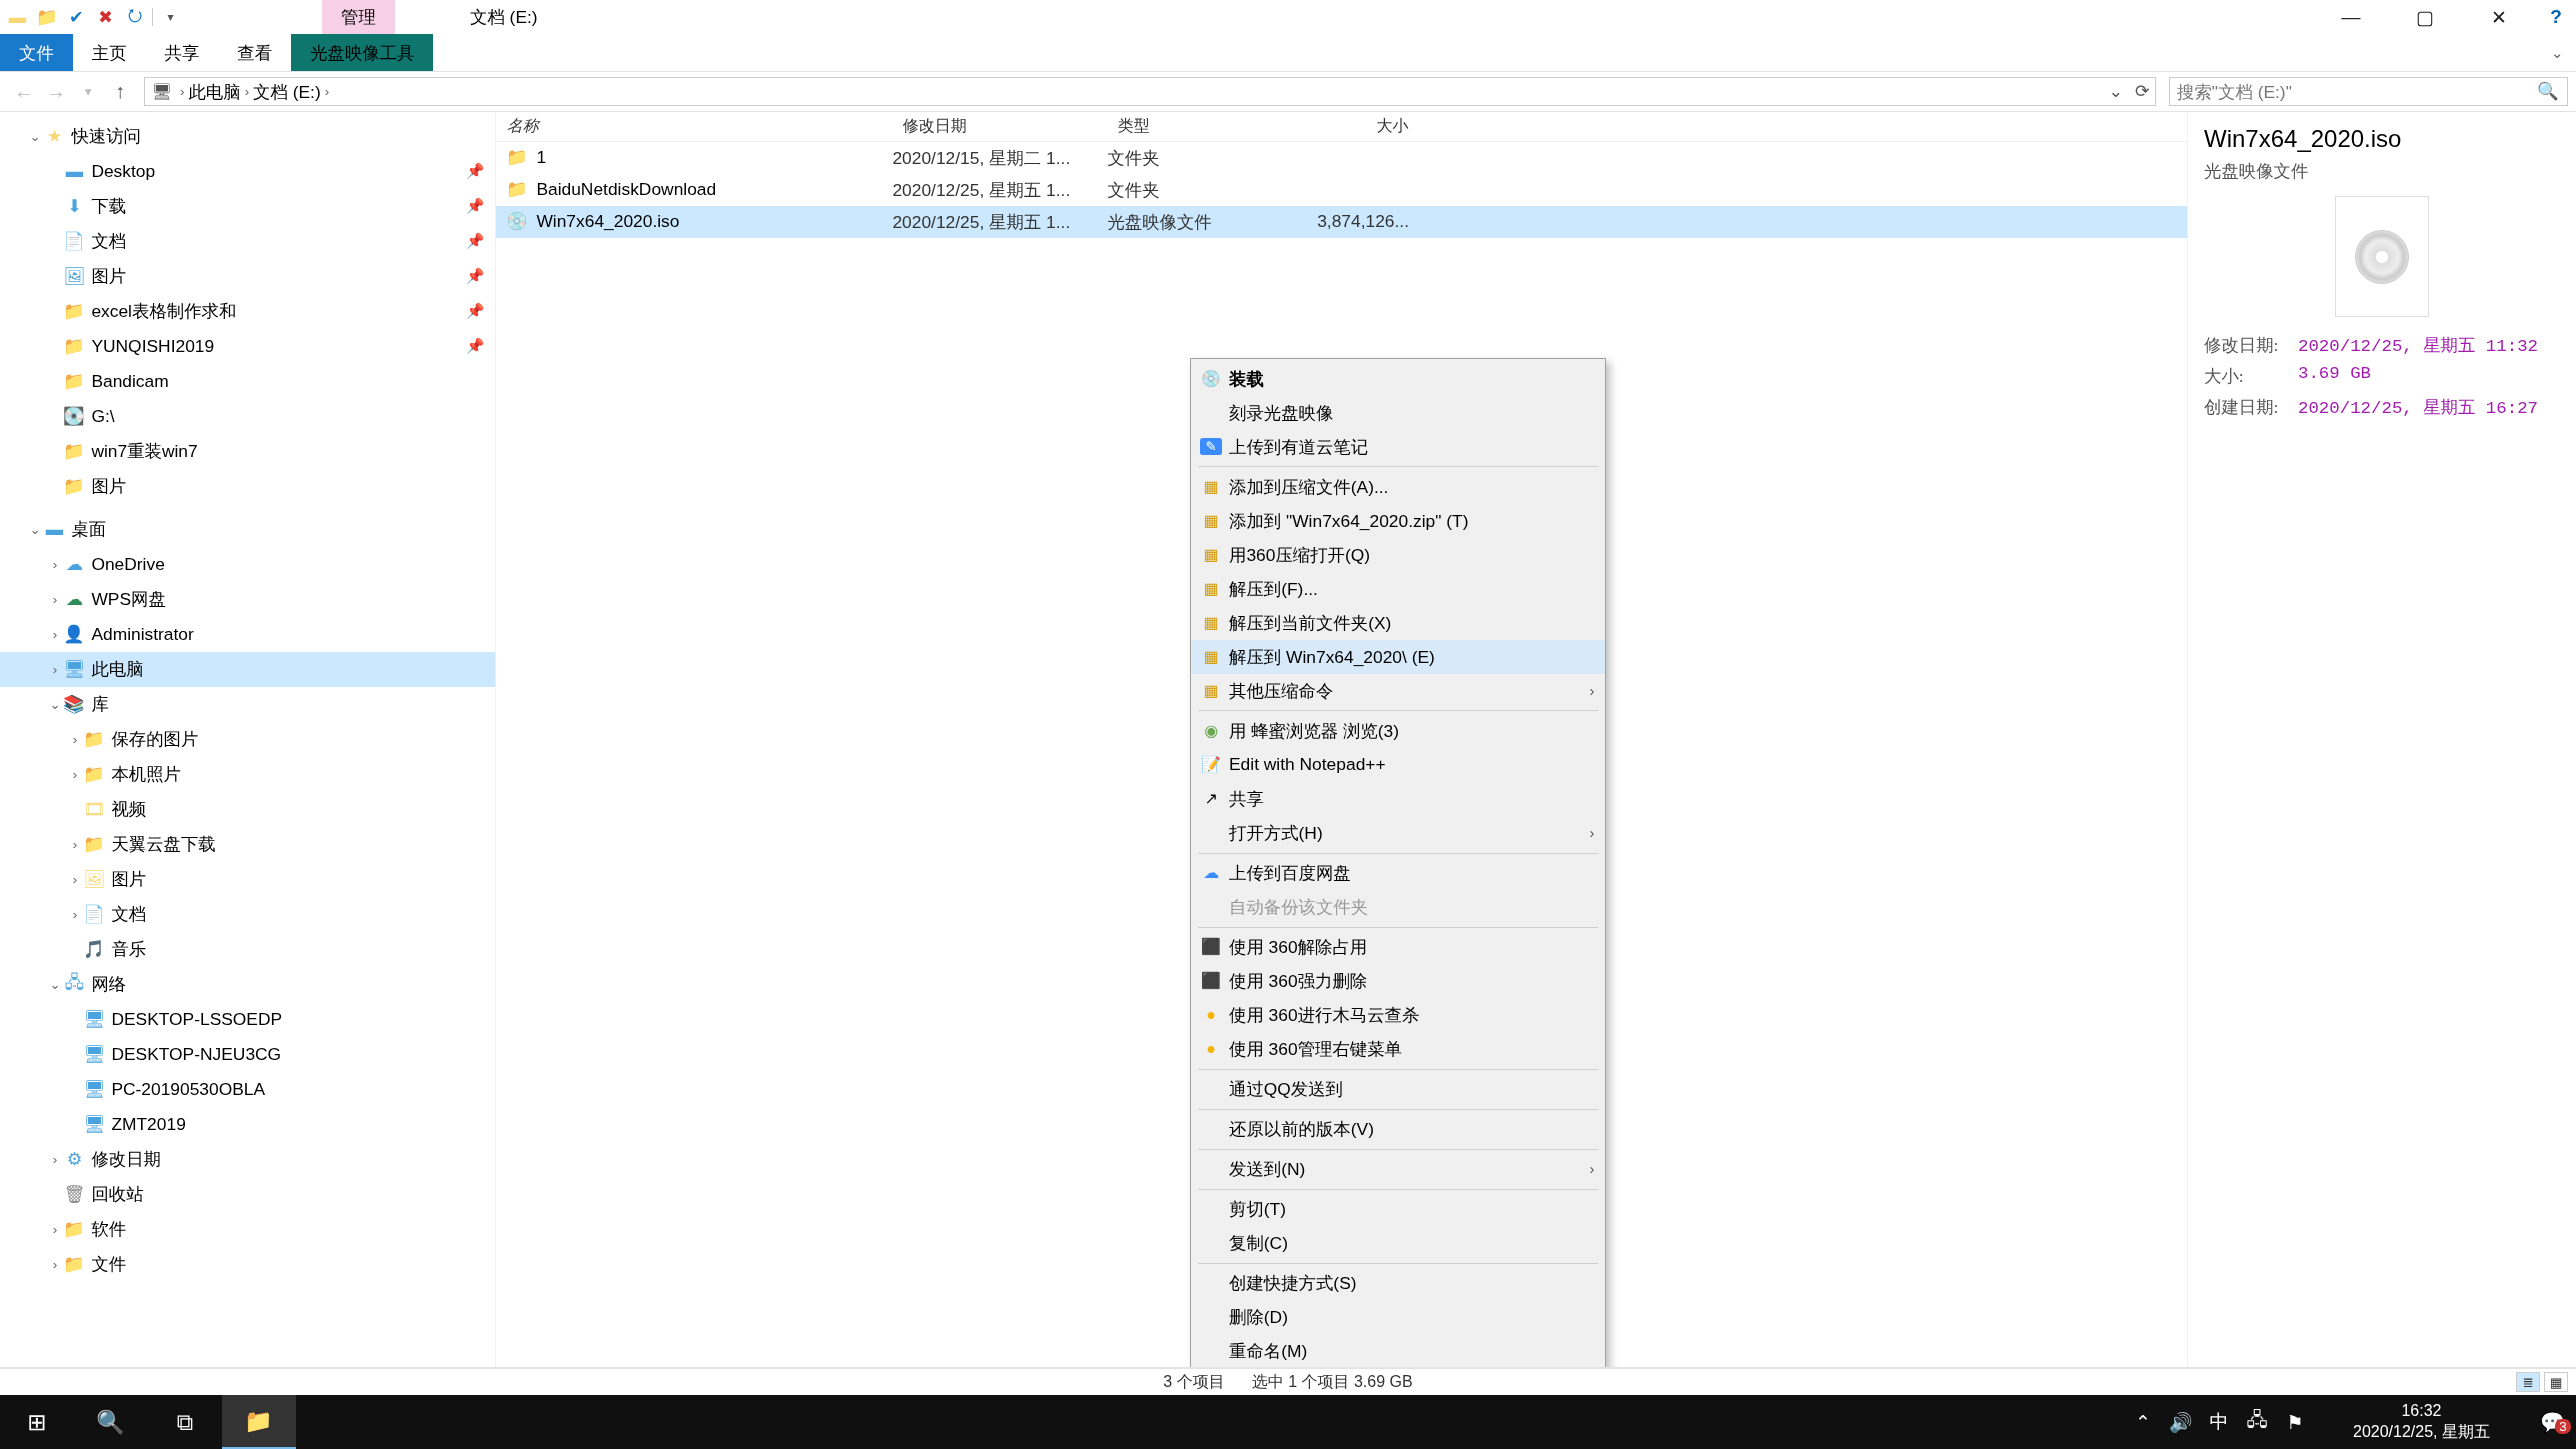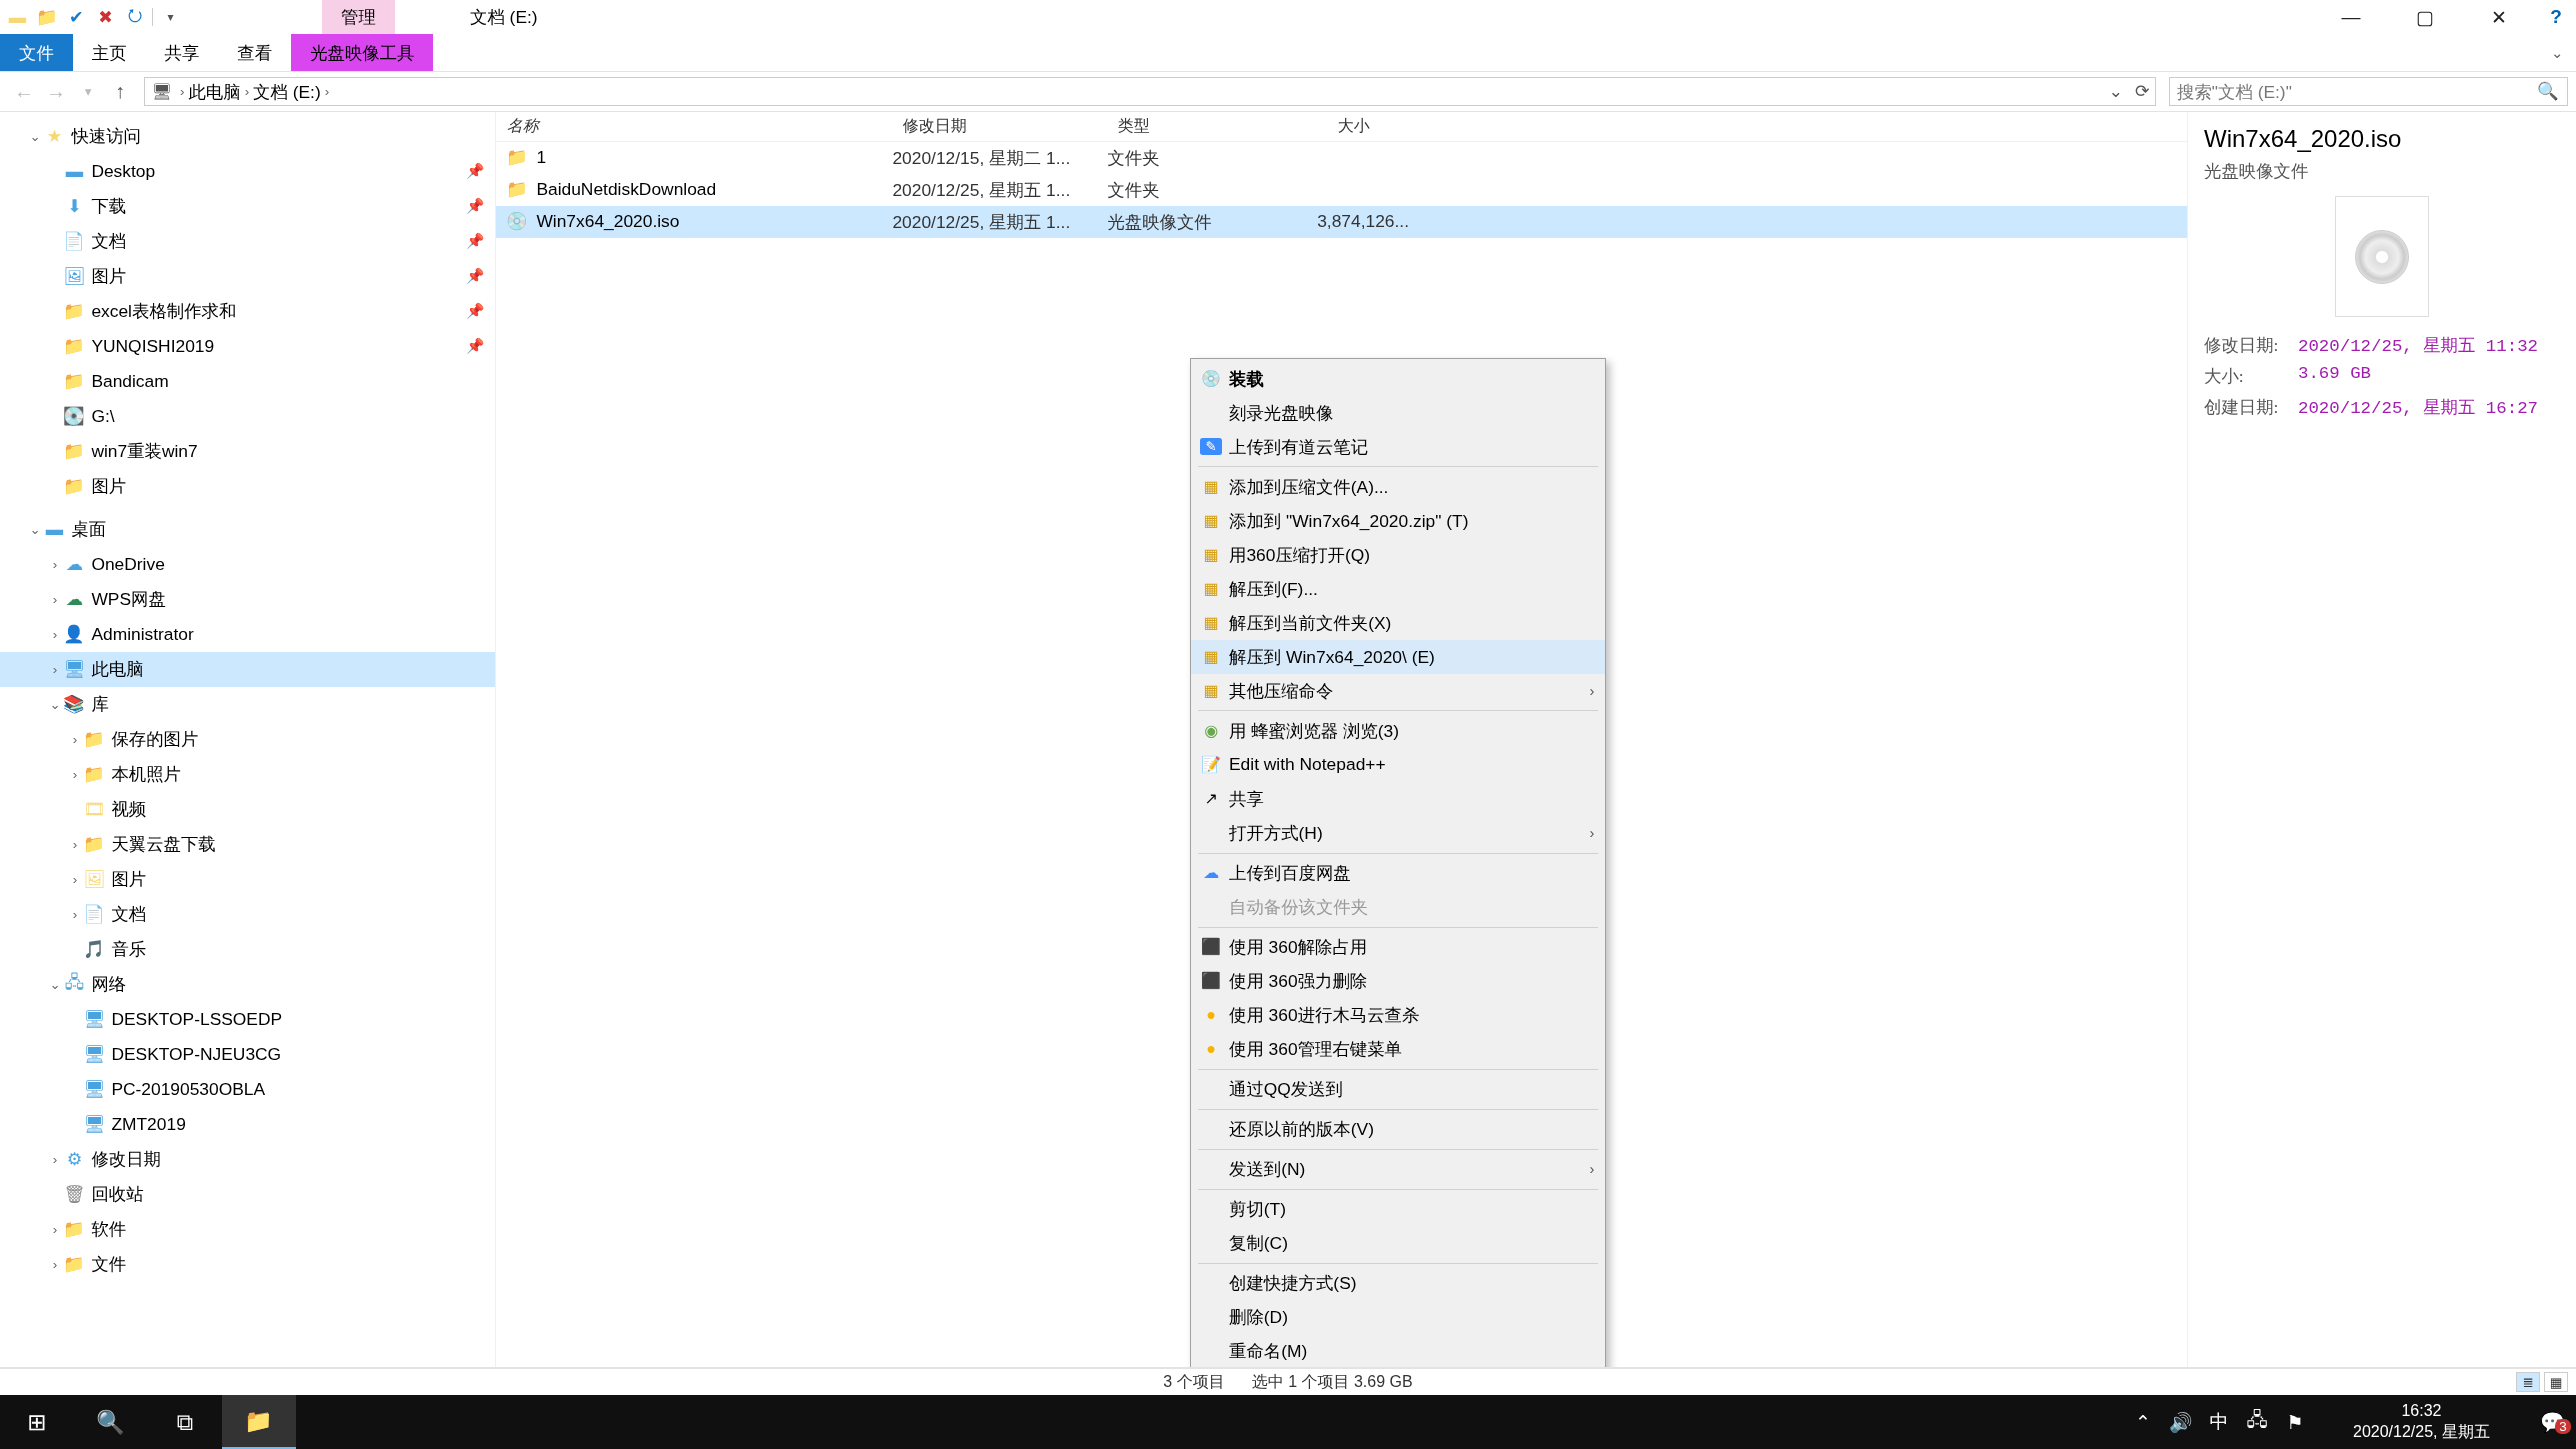--- a/index.html
+++ b/index.html
@@ -14,21 +14,21 @@
 .tab-manage { position:absolute; left:322px; top:0; height:34px; padding:0 19px; background:#f7d0e8; display:flex; align-items:center; font-size:17.4px; color:#000; }
 .title-text { position:absolute; left:470px; font-size:17.4px; color:#000; }
 .win-controls { position:absolute; right:0; top:0; display:flex; }
 .win-controls div { width: 74px; height:34px; display:flex; align-items:center; justify-content:center; font-size:19px; color:#222; }
 .win-controls .help { width:40px; color:#0063b1; font-weight:bold; }
 
 
 .ribbon { height: 38px; background:#fff; display:flex; align-items:stretch; border-bottom:0.7px solid #e3e3e3; }
 .ribbon .rtab { padding:0 19px; display:flex; align-items:center; font-size:17.4px; color:#000; }
 .ribbon .rtab.file { background:#1979ca; color:#fff; }
-.ribbon .rtab.tool { background:#d946ef; }
+.ribbon .rtab.tool { background:#0f766e; }
 .ribbon .chev { width:27px; display:flex; align-items:center; justify-content:center; color:#666; margin-left:auto; margin-right:5.4px; font-size:14.8px;}
 
 
 .navbar { height: 40px; display:flex; align-items:center; padding:0 8px; border-bottom:0.7px solid #e3e3e3; }
 .nav-btn { width:32px; height:32px; display:flex; align-items:center; justify-content:center; font-size:20px; color:#555; }
 .nav-btn.disabled { color:#bbb; }
 .breadcrumb { flex:0 0 auto; height:29.5px; border:0.7px solid #ccc; margin:0 8px; display:flex; align-items:center; padding:0 6.7px; font-size:17.4px; color:#000; min-width:2012px; position:relative;}
 .breadcrumb .bc-ic { font-size:16px; color:#555; margin-right:4px;}
 .breadcrumb .sep{ margin:0 4px; color:#666; font-size:13.4px;}
 .breadcrumb .dd { position:absolute; right:5.4px; color:#555; display:flex; gap:12px;}
@@ -42,21 +42,21 @@
 .tree-item .chv { width:16px; text-align:center; color:#666; font-size:13.4px;}
 .tree-item .ico { width:23px; text-align:center; margin-right:5.4px; font-size:17.4px;}
 .tree-item .pin { position:absolute; right:10.7px; color:#888; font-size:14.8px;}
 .tree-item.sel { background:#cce8ff; }
 .pad1 { padding-left: 27px; } .pad2 { padding-left: 47px; } .pad3 { padding-left: 67px; }
 
 .file-area { flex:1; display:flex; }
 .list { flex:1; position:relative; }
 .cols { height:29.5px; display:flex; align-items:center; font-size:16px; color:#333; border-bottom:0.7px solid #f0f0f0;}
 .cols div { padding-left:10.7px; }
-.c-name{ width:396px;font-style:italic;} .c-date{width:215px;} .c-type{width:181px;} .c-size{width:134px; text-align:center; padding-right:13.4px;}
+.c-name{ width:396px;font-style:italic;} .c-date{width:215px;} .c-type{width:181px;} .c-size{width:134px; text-align:right; padding-right:13.4px;}
 .row { height:32px; display:flex; align-items:center; font-size:17.4px; color:#000;}
 .row .ic { width:27px; text-align:center; margin-left:8px; margin-right:5.4px; font-size:17.4px;}
 .row .nm{ width:356px;} .row .dt{width:215px; color:#333;} .row .ty{width:181px; color:#333;} .row .sz{width:134px; text-align:right; padding-right:13.4px; color:#333;}
 .row.sel { background:#cce8ff; }
 
 
 .ctx { position:absolute; left:694px; top:246px; width:416px; background:#f0f0f0; border:0.7px solid #a0a0a0; box-shadow:4px 4px 8px rgba(0,0,0,.25); z-index:100; padding:2.7px 0;}
 .ctx-item { height:34px; display:flex; align-items:center; font-size:17.4px; color:#000; padding-left:38px; position:relative;}
 .ctx-item .cic { position:absolute; left:9.4px; width:21.5px; text-align:center; font-size:16px;}
 .ctx-item .arr { position:absolute; right:10.7px; color:#555; font-size:14.8px;}

